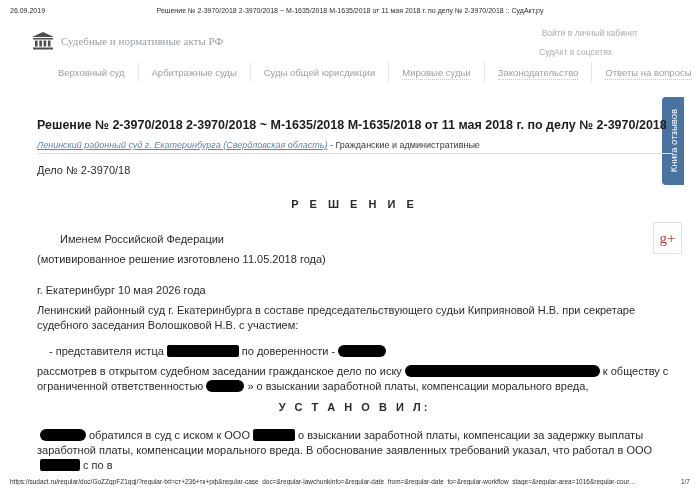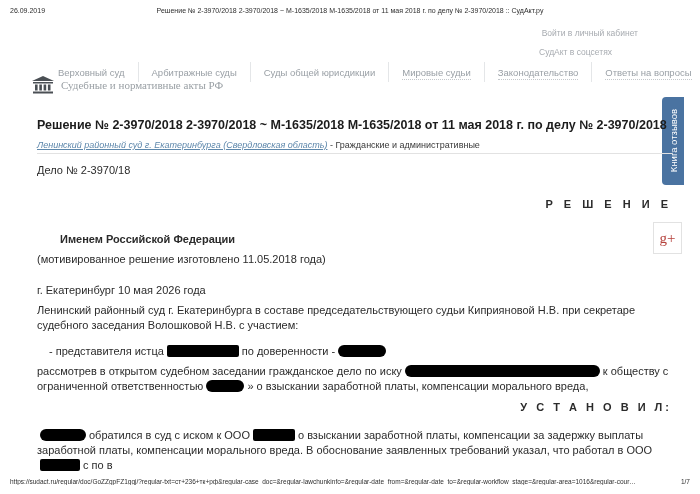--- a/index.html
+++ b/index.html
@@ -16,21 +16,21 @@
   
   .print-top { position: absolute; top: 7px; left: 0; width: 100%; height: 12px; font-size: 7px; color: #2e2e2e; }
   .print-date { position: absolute; left: 10px; top: 0; }
   .print-title { position: absolute; left: 50%; transform: translateX(-50%); top: 0; white-space: nowrap; }
   .print-bottom { position: absolute; bottom: 6px; left: 0; width: 100%; height: 10px; font-size: 6.5px; color: #2e2e2e; }
   .print-url { position: absolute; left: 10px; top: 0; max-width: 630px; white-space: nowrap; overflow: hidden; }
   .print-page { position: absolute; right: 10px; top: 0; }
 
   
   .site-header { position: absolute; top: 26px; left: 0; width: 100%; height: 34px; }
-  .logo { position: absolute; left: 32px; top: 6px; display: flex; align-items: center; gap: 7px; cursor: pointer; margin-top: 44px; }
+  .logo { position: absolute; left: 32px; top: 6px; display: flex; align-items: center; gap: 7px; cursor: pointer; }
   .logo-icon { width: 22px; height: 18px; }
   .logo-text { font-family: "Liberation Serif", serif; font-size: 11px; color: #9aa0a5; }
   .hdr-link { position: absolute; font-size: 8.5px; color: #a7abb0; cursor: pointer; }
   .login-link { top: 2px; right: 62px; }
   .social-link { top: 21px; right: 88px; }
 
   
   .nav { position: absolute; top: 60px; left: 45px; display: flex; align-items: center; height: 24px; }
   .nav-item { font-size: 9.5px; color: #9aa0a6; padding: 0 13px; cursor: pointer; white-space: nowrap; }
   .nav-item.dotted span { border-bottom: 1px dotted #c3c7cb; padding-bottom: 1px; }
@@ -44,24 +44,24 @@
     border: 1px solid #e2e2e2; display: flex; align-items: center; justify-content: center;
     font-family: "Liberation Serif", serif; font-size: 15px; color: #b5413c; cursor: pointer; background: #fff; }
 
   
   .doc { position: absolute; left: 37px; top: 0; width: 635px; font-size: 11px; line-height: 15px; }
   .doc-title { position: absolute; top: 118px; width: 100%; font-size: 12.5px; line-height: 14px; font-weight: bold; color: #1c1c1c; }
   .doc-subtitle { position: absolute; top: 138px; width: 100%; font-size: 9px; color: #3a3a3a; }
   .court-link { color: #5d87ab; text-decoration: underline; cursor: pointer; font-style: italic; }
   .doc-rule { position: absolute; top: 153px; width: 100%; height: 1px; background: #e2e2e2; }
   .case-number { position: absolute; top: 163px; text-align: center; }
-  .h-center { position: absolute; width: 100%; text-align: right; font-weight: bold; letter-spacing: 4px; }
+  .h-center { position: absolute; width: 100%; text-align: center; font-weight: bold; letter-spacing: 4px; }
   .h-resolution { top: 197px; }
   .h-established { top: 400px; letter-spacing: 3px; }
-  .in-name { position: absolute; top: 232px; font-weight: bold; padding-left: 23px; }
+  .in-name { position: absolute; top: 232px; font-weight: normal; padding-left: 23px; }
   .motivated { position: absolute; top: 252px; }
   .city-date { position: absolute; top: 283px; }
   .composition { position: absolute; top: 303px; width: 100%; }
   .representative { position: absolute; top: 344px; width: 100%; margin-left: 12px; }
   .claim { position: absolute; top: 364px; width: 100%; }
   .final-para { position: absolute; top: 428px; width: 100%; }
 
   .redact { display: inline-block; height: 12px; background: #000; vertical-align: text-bottom; margin: 0 3px; }
   .r-sq { border-radius: 2px; }
   .r-pill { border-radius: 7px; }

